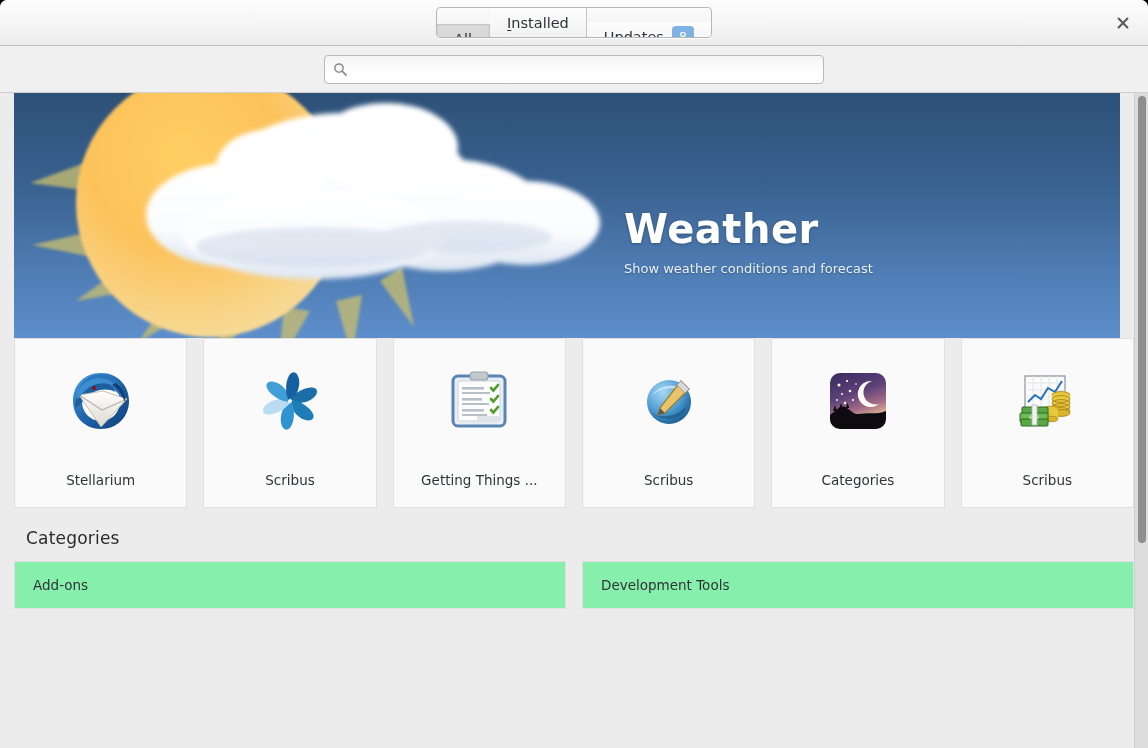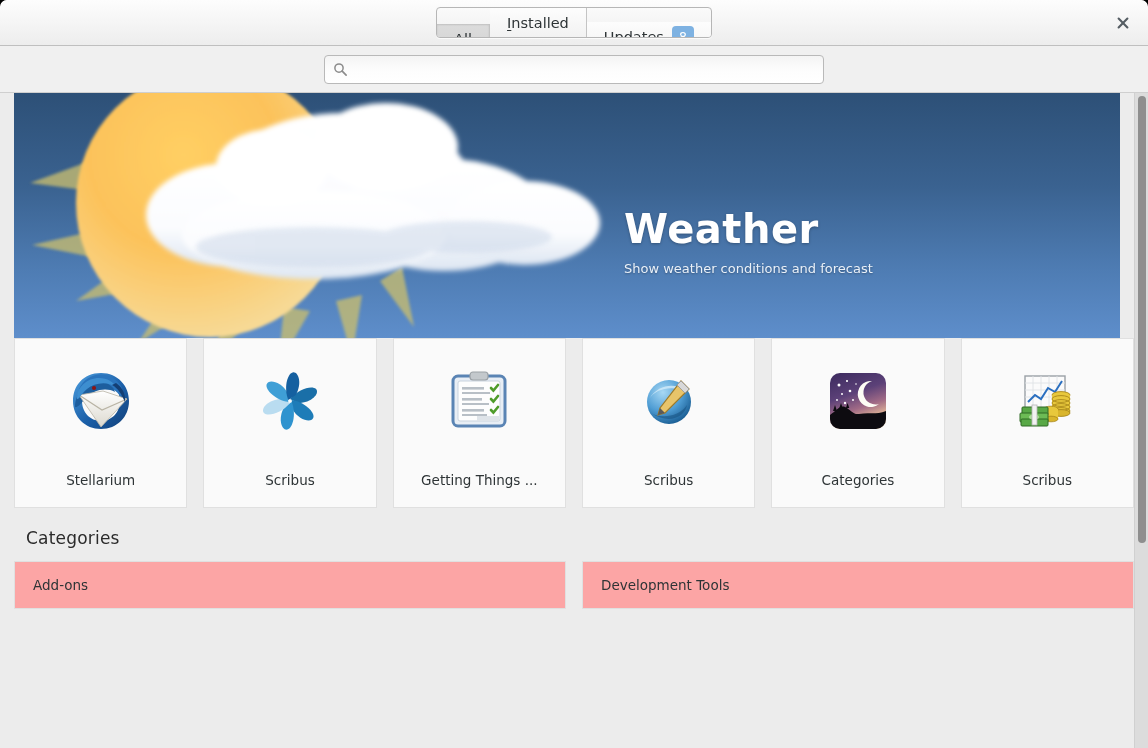--- a/index.html
+++ b/index.html
@@ -126,21 +126,21 @@
   .pick-card .ic { width: 64px; height: 64px; line-height: 0; }
   .pick-card .nm {
     margin-top: 39px; font-size: 13.5px; color: #2e3436;
     white-space: nowrap;
   }
 
   
   .cats { display: flex; gap: 16px; }
   .cat-card {
     flex: 1; height: 48px;
-    background: #fca5a5; border: 1px solid #e0e0e0;
+    background: #86efac; border: 1px solid #e0e0e0;
     display: flex; align-items: center;
     padding-left: 18px; font-size: 13.5px; color: #2e3436;
     cursor: default;
   }
 
   
   .scrollbar {
     position: absolute; right: 0; top: 0;
     width: 14px; height: 100%; background: #dcdcdc;
     border-left: 1px solid #d0d0d0;

